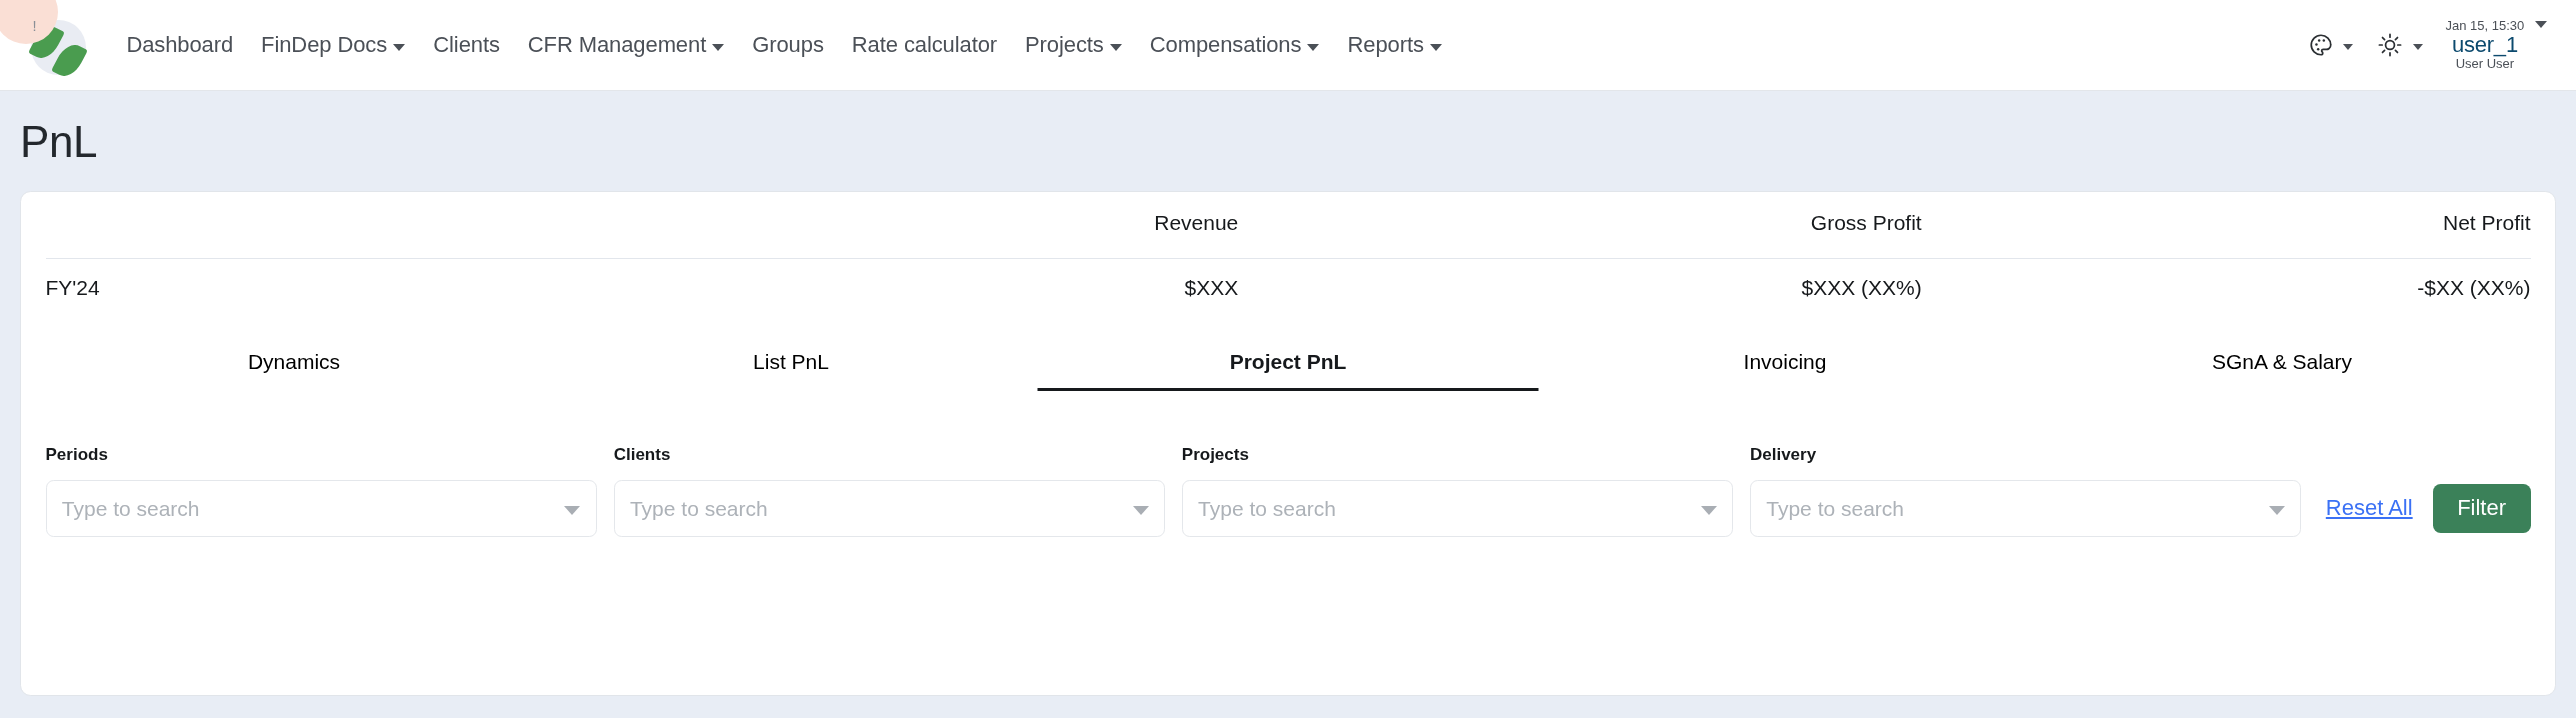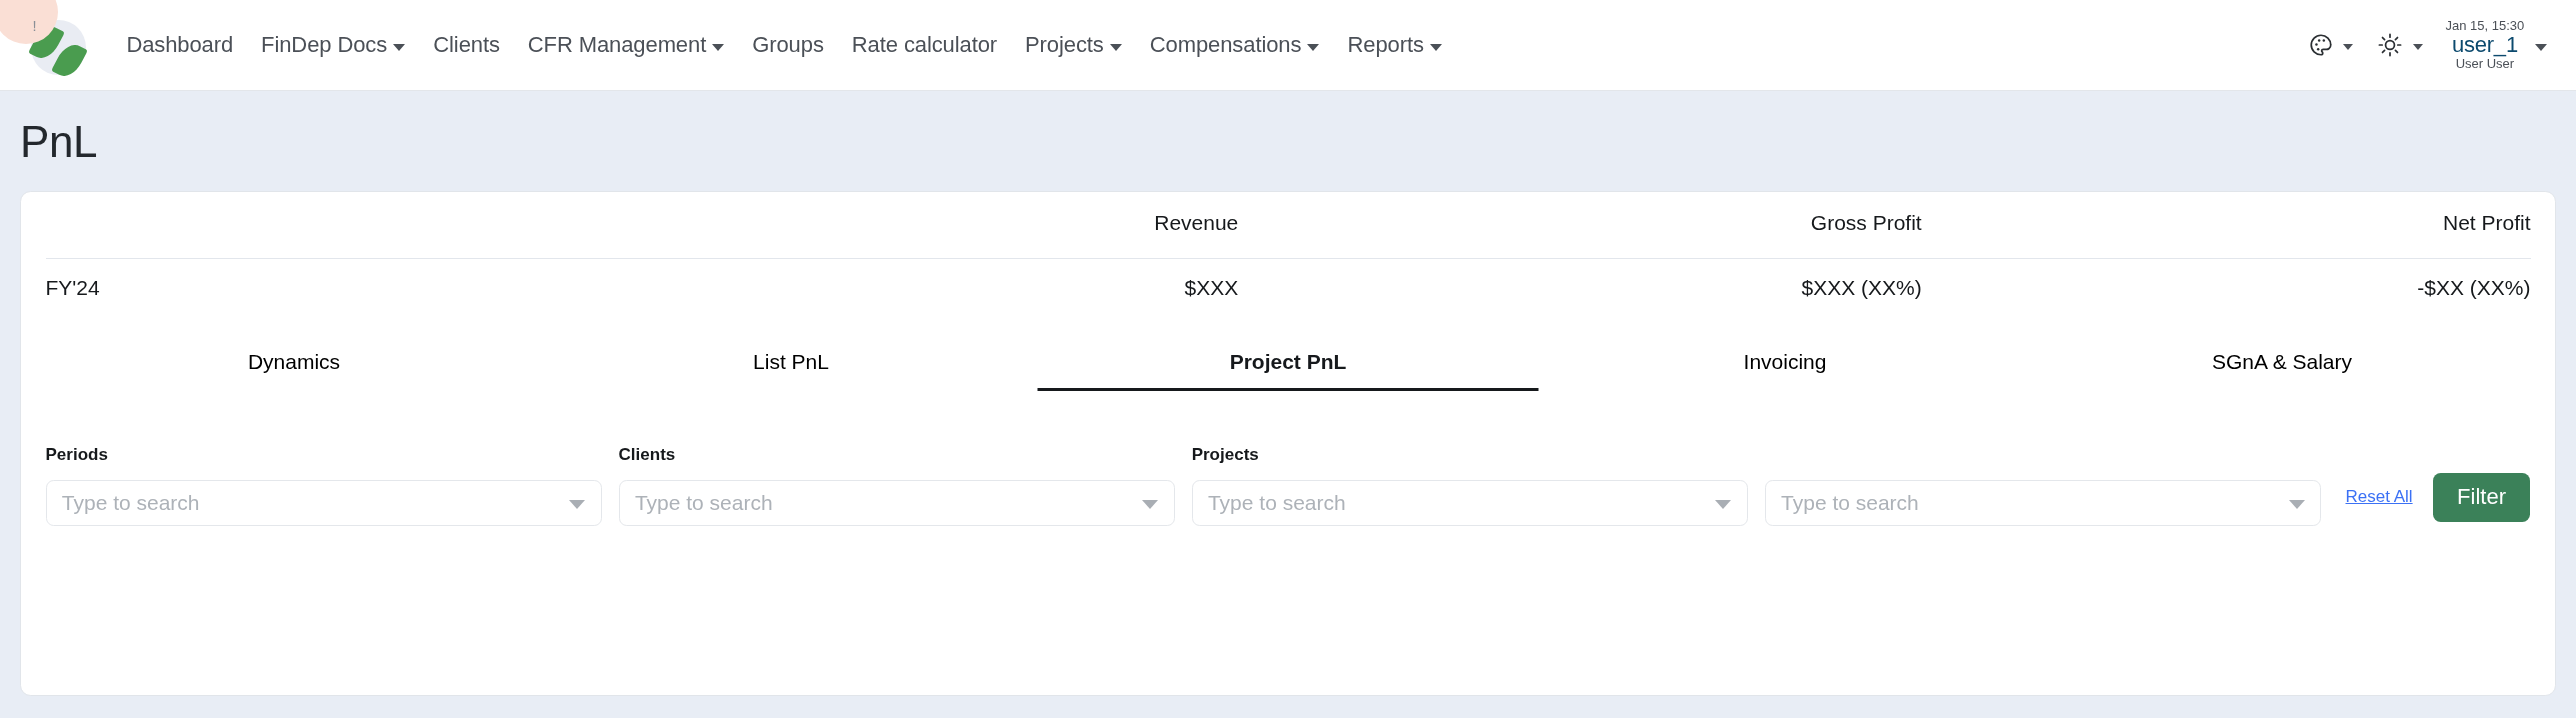--- a/index.html
+++ b/index.html
@@ -107,21 +107,20 @@
     align-items: center;
     gap: 9.2px;
     padding: 0 12.3px;
     cursor: pointer;
     color: #2b2f33;
   }
   .icon-btn svg { display: block; }
 
   .user-block {
     display: flex;
-    align-items: center;
     gap: 10.7px;
     padding-left: 10.7px;
     cursor: pointer;
   }
   .user-text { text-align: center; line-height: 1.08; }
   .user-date { font-size: 13px; color: #4b5057; }
   .user-name { font-size: 22px; color: #0c4a6e; letter-spacing: -0.2px; }
   .user-sub  { font-size: 13px; color: #4b5057; }
 
   
@@ -226,21 +225,21 @@
   .filter-field { flex: 1 1 0; min-width: 0; }
   .filter-label {
     font-size: 17px;
     font-weight: 700;
     color: #16191c;
     margin-bottom: 15px;
     display: block;
   }
   .select-shell {
     position: relative;
-    height: 46px;
+    height: 57px;
     border: 0.8px solid #e4e7eb;
     border-radius: 7.7px;
     background: #fff;
     display: flex;
     align-items: center;
     padding: 0 43px 0 15.3px;
     cursor: text;
   }
   .select-shell .ph {
     font-size: 21px;
@@ -260,21 +259,21 @@
 
   .filter-actions {
     display: flex;
     align-items: center;
     gap: 20px;
     flex: 0 0 auto;
     padding-bottom: 4.6px;
     margin-left: 7.7px;
   }
   .reset-link {
-    font-size: 17px;
+    font-size: 22px;
     color: #3b71f5;
     text-decoration: underline;
     cursor: pointer;
     white-space: nowrap;
   }
   .filter-btn {
     background: #3b8159;
     color: #ffffff;
     font-size: 22px;
     border: none;
@@ -441,20 +440,21 @@
 
       <div class="filter-field">
         <span class="filter-label">Projects</span>
         <div class="select-shell">
           <span class="ph">Type to search</span>
           <i class="select-caret"></i>
         </div>
       </div>
 
       <div class="filter-field">
+        <span class="filter-label">Delivery</span>
         <div class="select-shell">
           <span class="ph">Type to search</span>
           <i class="select-caret"></i>
         </div>
       </div>
 
       <div class="filter-actions">
         <span class="reset-link">Reset All</span>
         <button class="filter-btn">Filter</button>
       </div>

